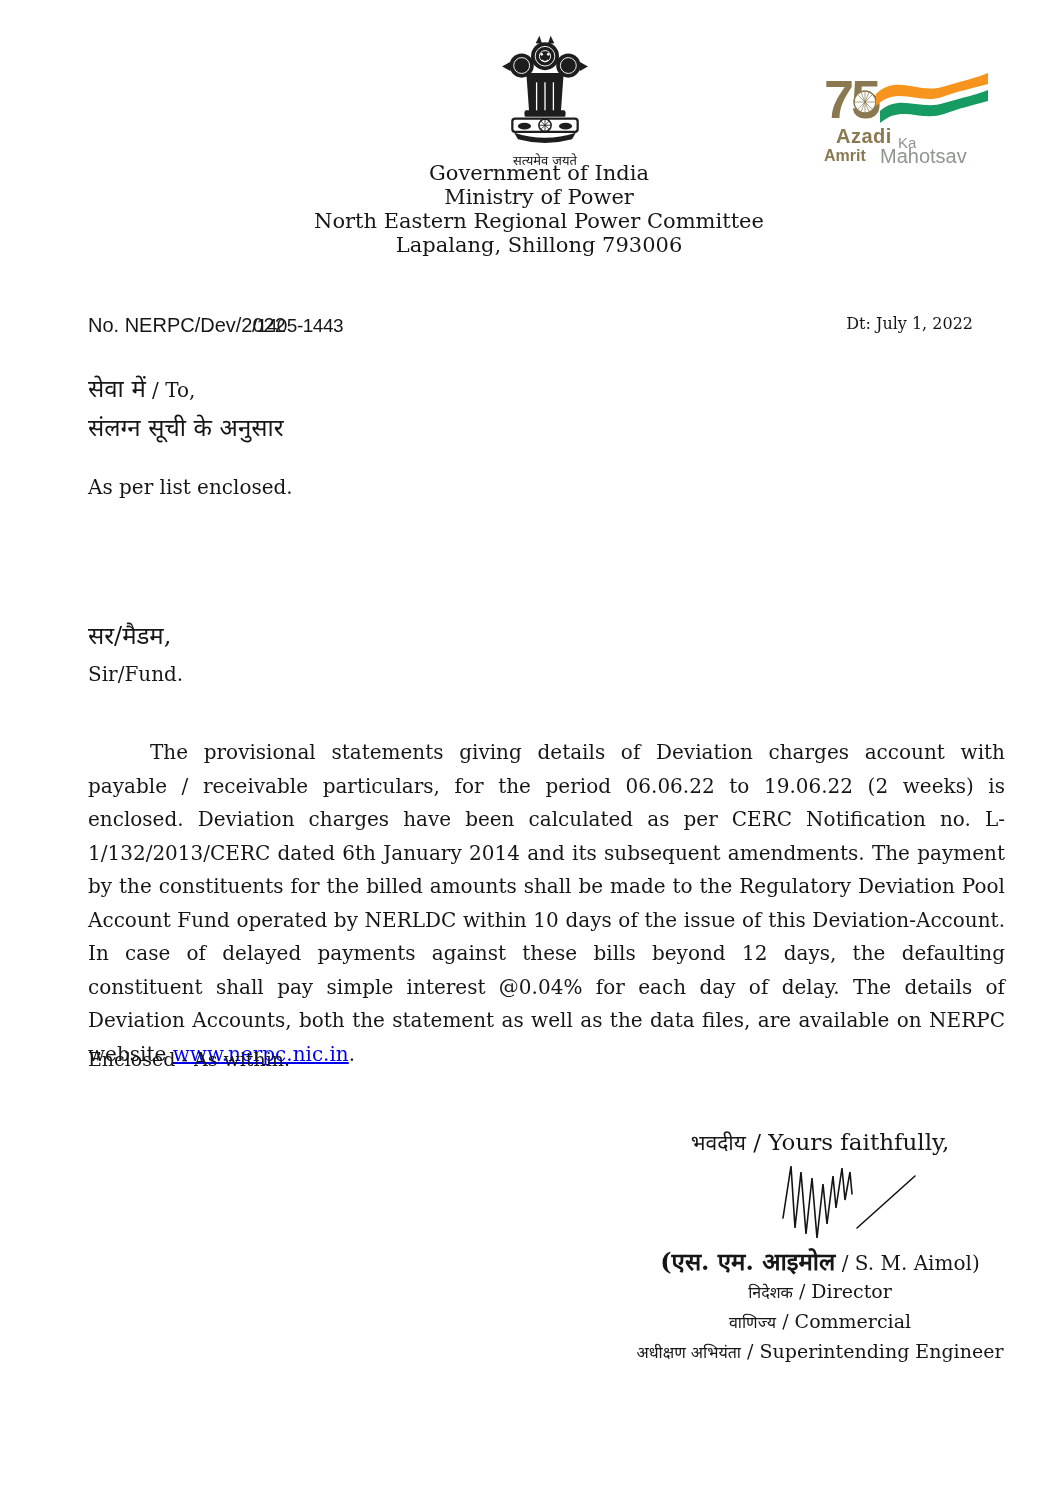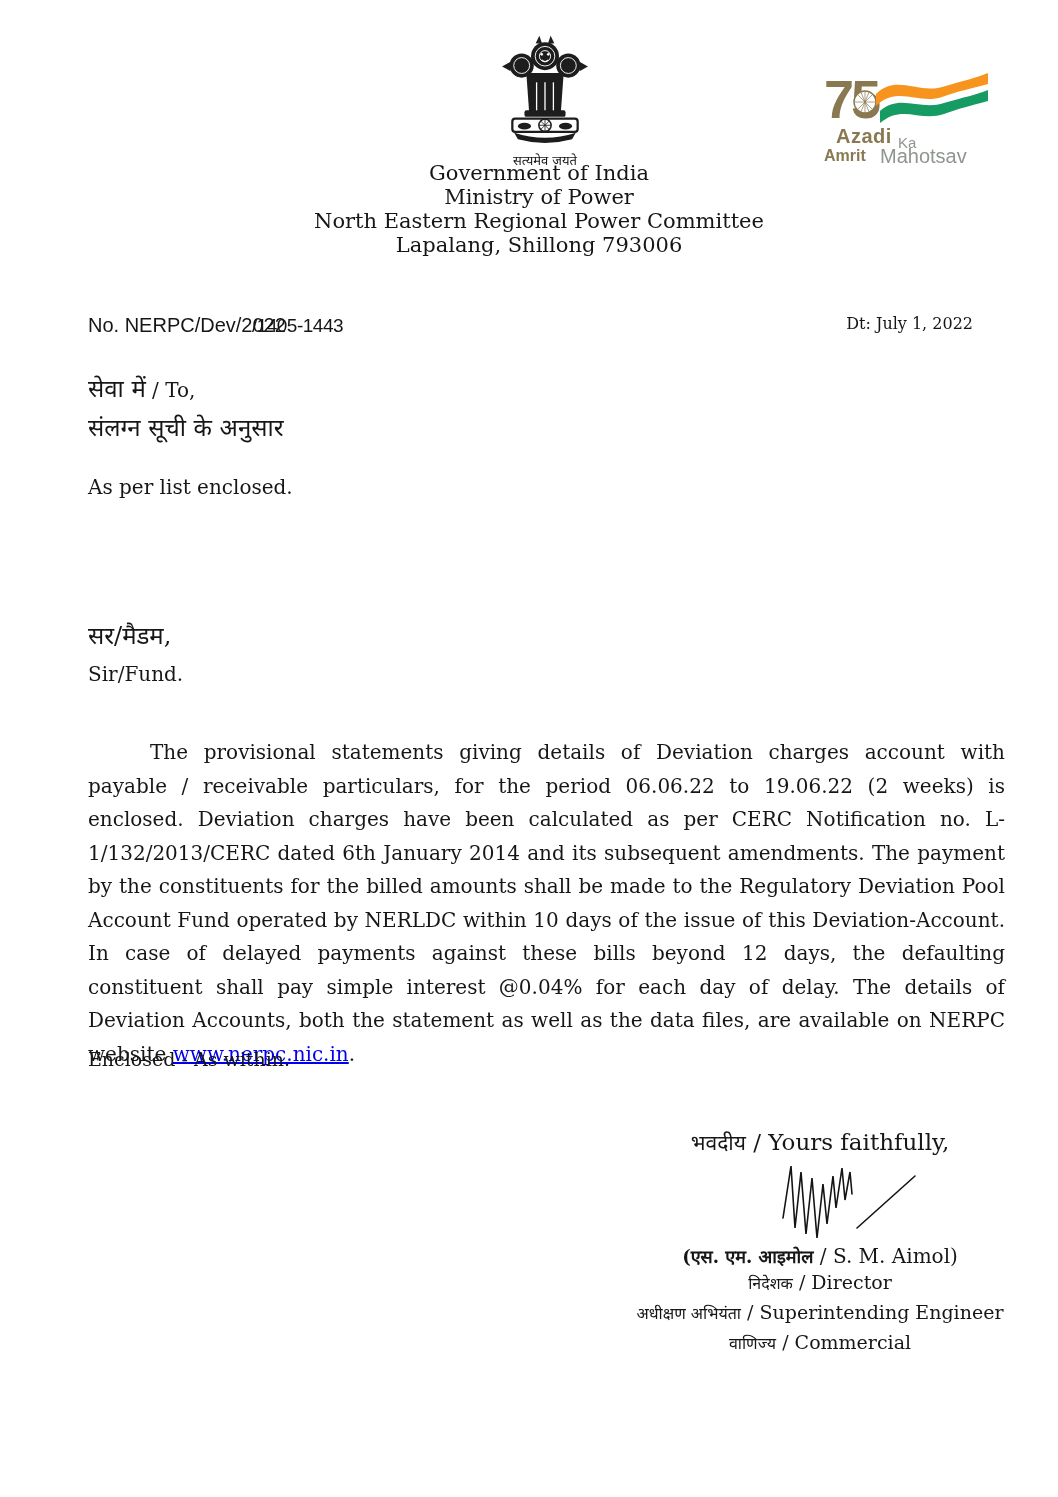--- a/index.html
+++ b/index.html
@@ -40,21 +40,21 @@
   
   .body-para{position:absolute;left:88px;top:736px;width:917px;
     font-size:20px;line-height:33.5px;text-align:justify;text-indent:62px;}
   .body-para a{text-decoration:underline;}
   .enclosure{position:absolute;left:88px;top:1048px;font-size:19px;}
   
   .sig-block{position:absolute;left:620px;top:1128px;width:400px;text-align:center;}
   .sig-vale .hi{font-size:21px;} .sig-vale .en{font-size:23px;}
   .sig-scribble{position:relative;left:32px;margin-top:4px;height:82px;}
   .sig-name{margin-top:2px;}
-  .sig-name .hi{font-size:18px;font-weight:bold;text-align:center;}
+  .sig-name .hi{font-size:24px;font-weight:bold;text-align:center;}
   .sig-name .en{font-size:20px;}
   .sig-title{line-height:28px;}
   .sig-title .hi{font-size:16px;}
   .sig-title .en{font-size:19px;}
 </style>
 </head>
 <body>
 
 <div class="page">
 
@@ -177,20 +177,20 @@
         </g>
       </svg>
     </div>
     <div class="sig-name">
       <span class="hi">(एस. एम. आइमोल</span><span class="en"> / S. M. Aimol)</span>
     </div>
     <div class="sig-title">
       <span class="hi">निदेशक</span><span class="en"> / Director</span>
     </div>
     <div class="sig-title">
-      <span class="hi">अधीक्षण अभियंता</span><span class="en"> / Superintending Engineer</span>
+      <span class="hi">वाणिज्य</span><span class="en"> / Commercial</span>
     </div>
     <div class="sig-title">
-      <span class="hi">वाणिज्य</span><span class="en"> / Commercial</span>
+      <span class="hi">अधीक्षण अभियंता</span><span class="en"> / Superintending Engineer</span>
     </div>
   </div>
 
 </div>
 
 </body></html>

